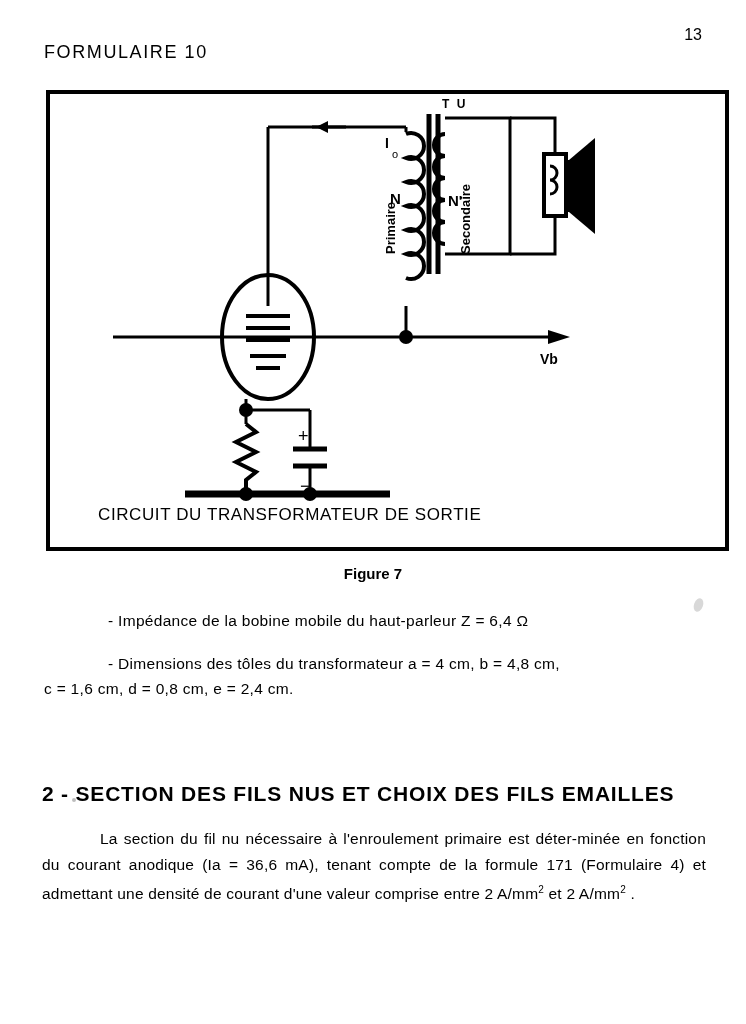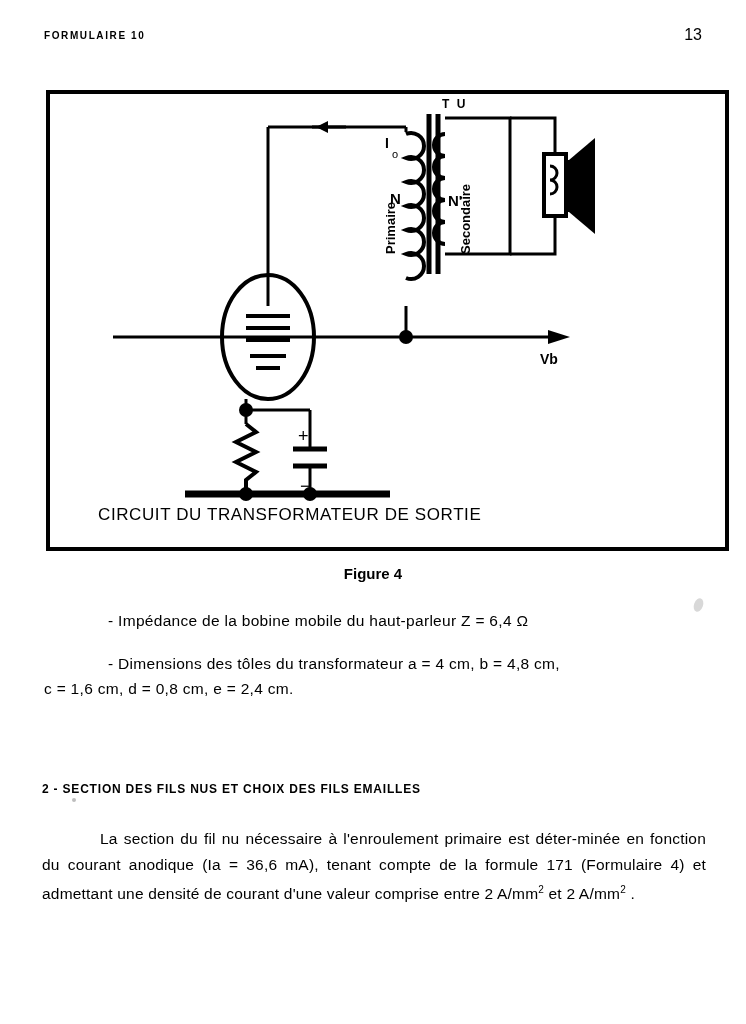--- a/index.html
+++ b/index.html
@@ -24,23 +24,23 @@
   .header {
     position: absolute;
     top: 26px;
     left: 44px;
     right: 44px;
     height: 22px;
   }
   .header-title {
     position: absolute;
     left: 0;
-    top: 4px;
-    font-size: 10px;
-    font-weight: bold;
+    top: 16px;
+    font-size: 18px;
+    font-weight: normal;
     letter-spacing: 1.6px;
   }
   .header-page {
     position: absolute;
     right: 0;
     top: 0;
     font-size: 16px;
     font-weight: normal;
   }
   
@@ -95,21 +95,21 @@
   }
   .bullet .cont {
     display: block;
     padding-left: 0;
     margin-left: -64px;
   }
   .section-title {
     position: absolute;
     left: 42px;
     top: 782px;
-    font-size: 12px;
+    font-size: 21px;
     font-weight: bold;
     letter-spacing: 0.8px;
   }
   .para {
     position: absolute;
     left: 42px;
     top: 826px;
     width: 664px;
     font-size: 15.5px;
     line-height: 25.5px;
@@ -224,21 +224,21 @@
       <text x="420" y="160" font-family="Liberation Sans, sans-serif" font-size="13" font-weight="bold" transform="rotate(-90 420 160)">Secondaire</text>
       <text x="398" y="112" font-family="Liberation Sans, sans-serif" font-size="15" font-weight="bold">N'</text>
       <text x="392" y="14" font-family="Liberation Sans, sans-serif" font-size="12" font-weight="bold" letter-spacing="2">T U</text>
       <text x="490" y="270" font-family="Liberation Sans, sans-serif" font-size="14" font-weight="bold">Vb</text>
       <text x="248" y="348" font-family="Liberation Sans, sans-serif" font-size="18">+</text>
       <text x="250" y="398" font-family="Liberation Sans, sans-serif" font-size="18">−</text>
     </svg>
     <div class="figure-caption">CIRCUIT DU TRANSFORMATEUR DE SORTIE</div>
   </div>
 
-  <div class="fig-label">Figure 4</div>
+  <div class="fig-label">Figure 7</div>
   <div class="smudge"></div>
   <div class="smudge2"></div>
 
   <div class="bullets">
     <div class="bullet">- Impédance de la bobine mobile du haut-parleur Z =  6,4 Ω</div>
     <div class="bullet wrap">
       <span>- Dimensions des tôles du transformateur a =  4 cm, b =  4,8 cm,</span>
       <span class="cont">c  =  1,6 cm, d  =  0,8 cm, e =  2,4 cm.</span>
     </div>
   </div>

